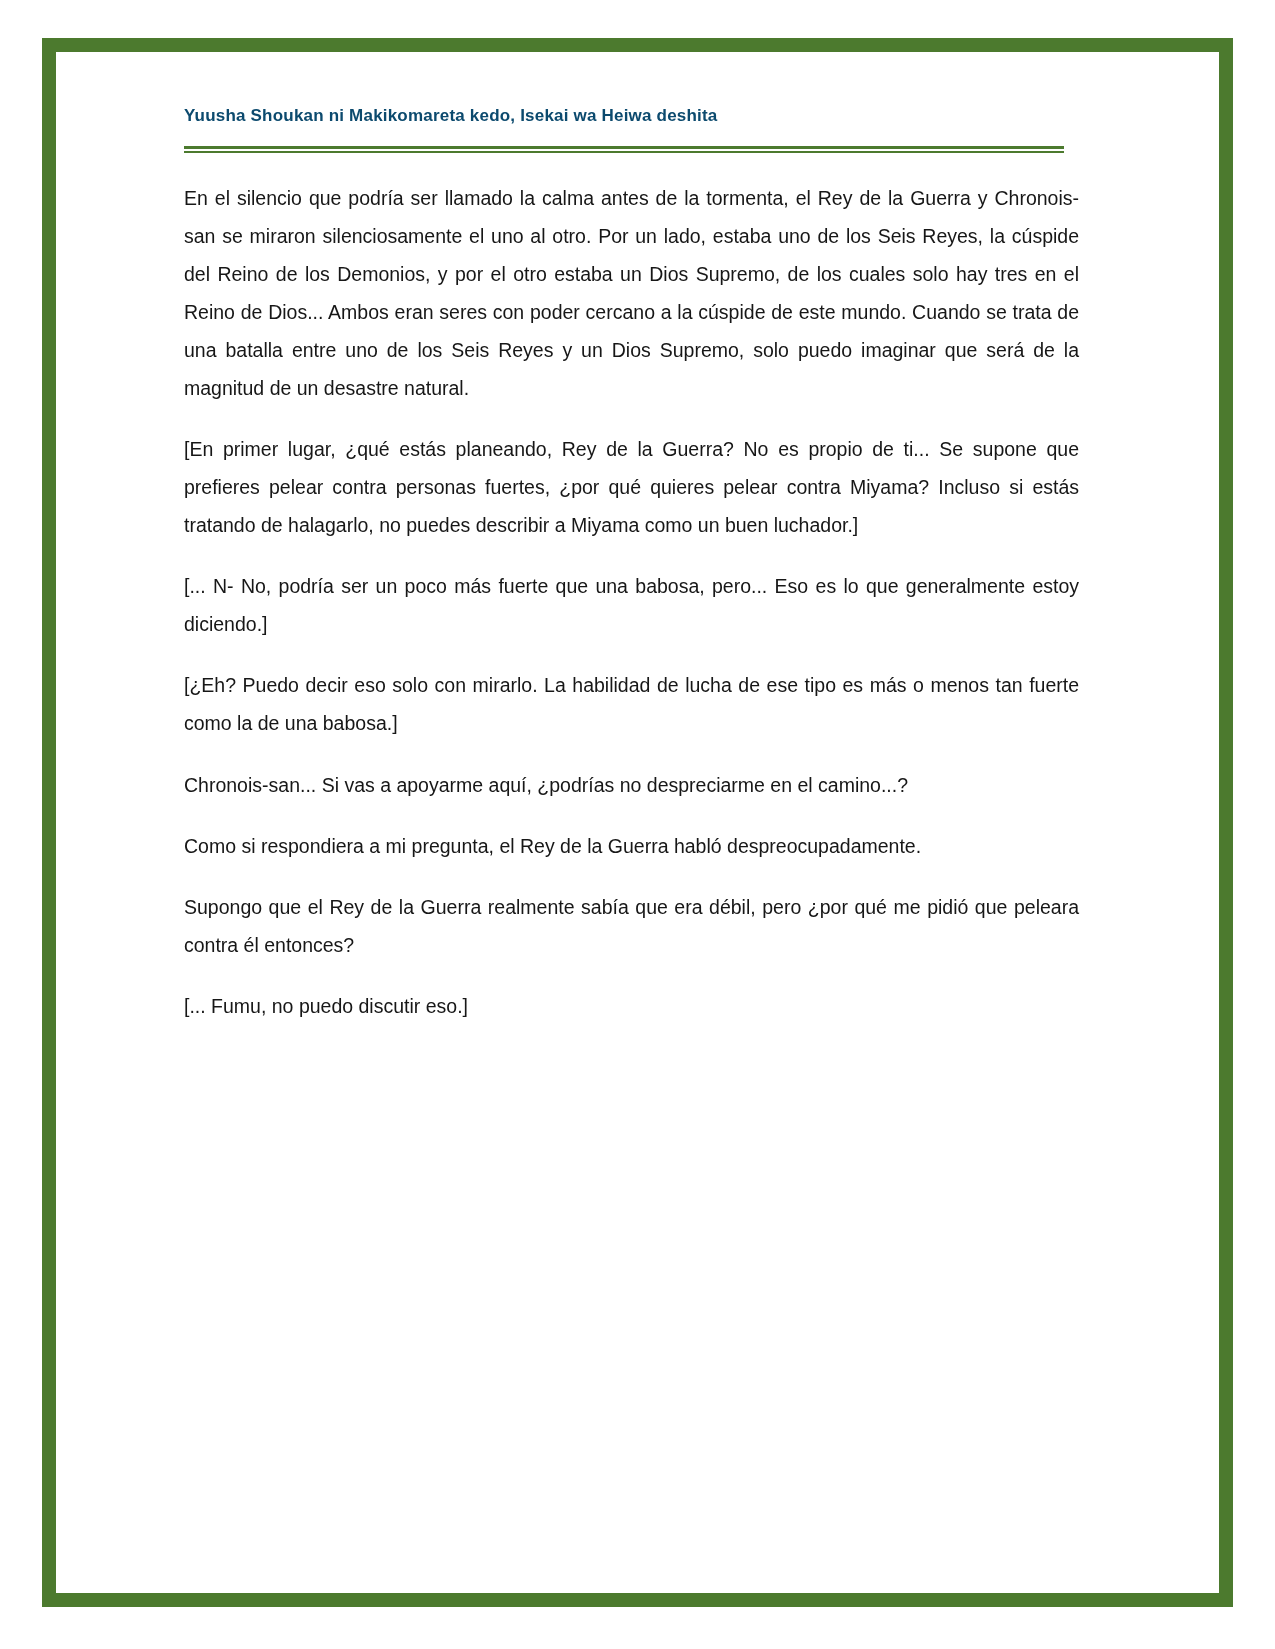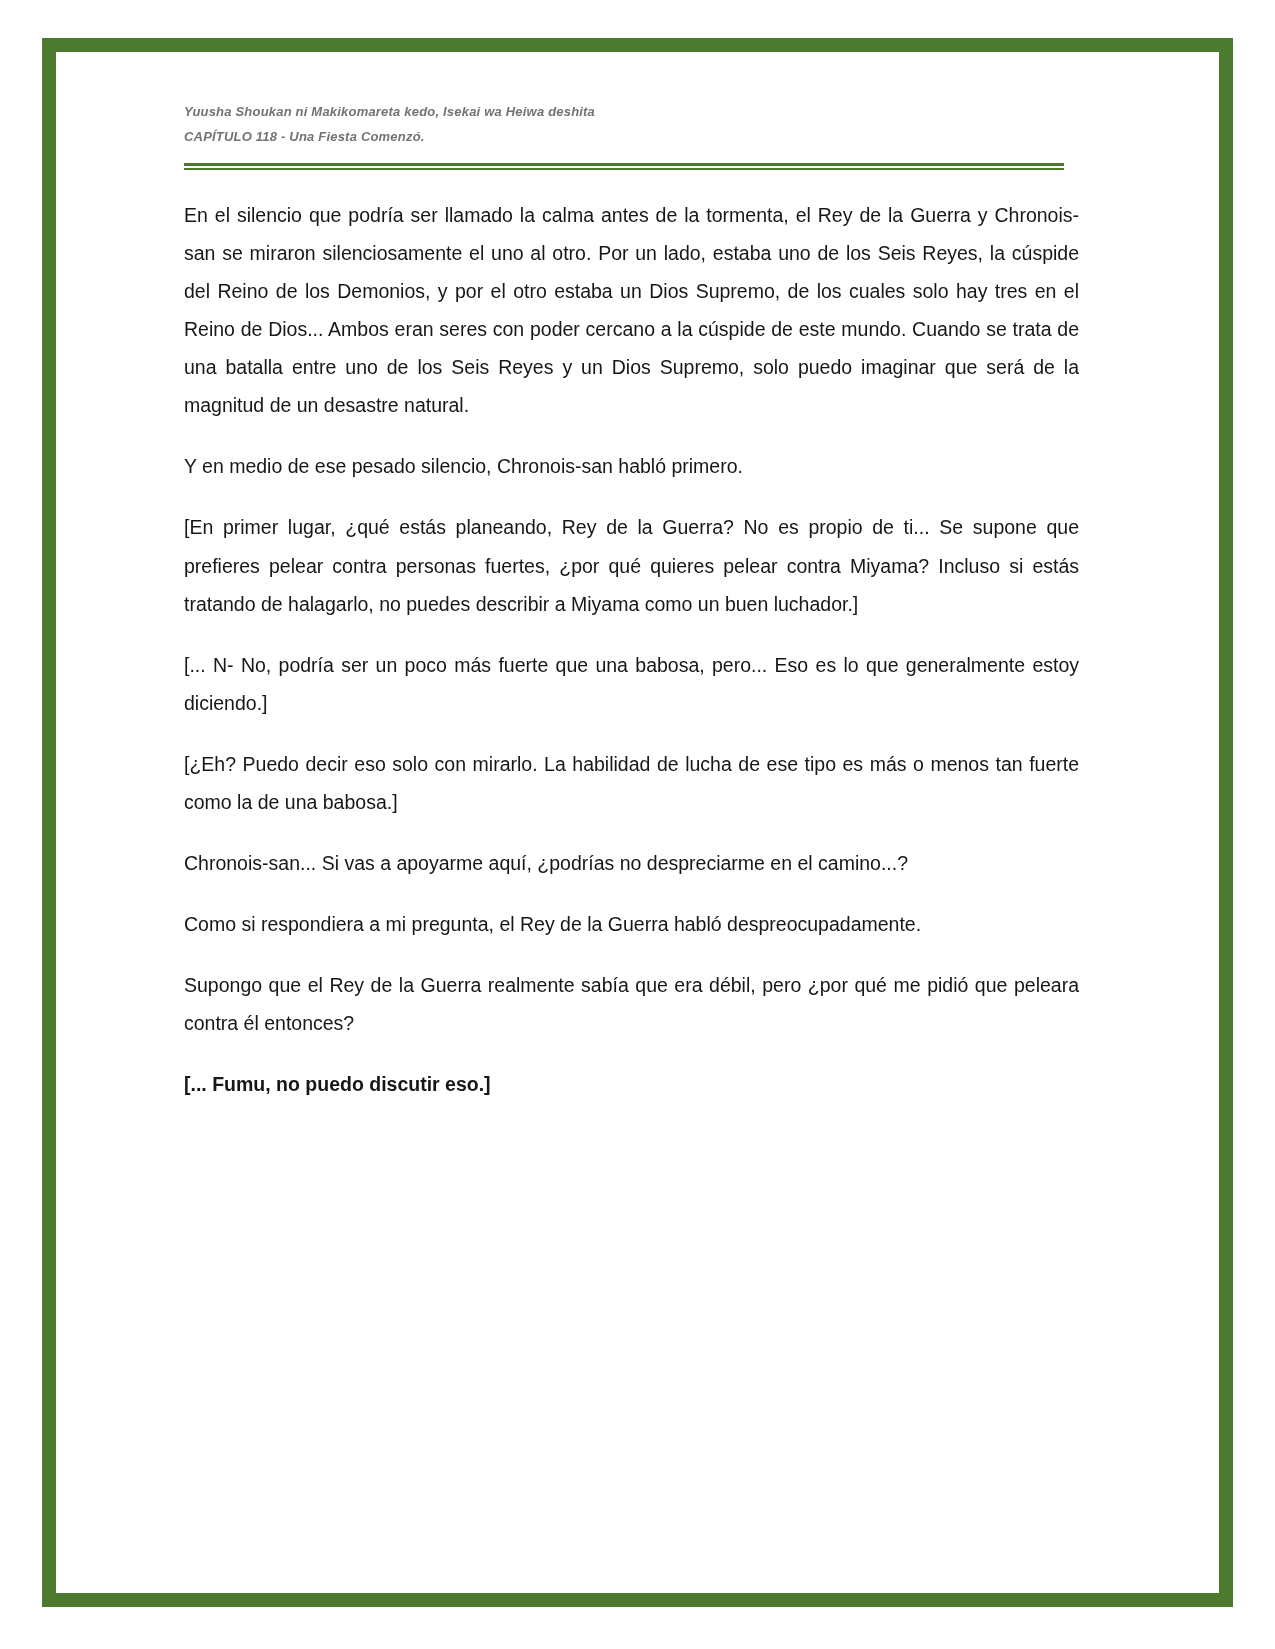--- a/index.html
+++ b/index.html
@@ -26,25 +26,24 @@
     border: 14px solid #4c7a2e;
     background: #ffffff;
     padding: 48px 68px 0 88px;
   }
   .doc-header {
     margin: 0 0 0 40px;
     padding: 0 0 10px 0;
   }
   .doc-title,
   .doc-chapter {
-    font-style: italic;
     font-weight: bold;
-    font-size: 13px;
+    font-size: 17px;
     letter-spacing: 0.2px;
-    color: #737373;
+    color: #0c4a6e;
     line-height: 1.9;
     white-space: nowrap;
   }
   .header-rule-wrap {
     margin: 4px 0 0 40px;
     width: 880px;
   }
   .header-rule-thick {
     height: 3px;
     background: #4c7a2e;
@@ -64,43 +63,40 @@
   .body-text p {
     margin: 0 0 23px 0;
     font-size: 19.5px;
     line-height: 1.95;
     color: #171717;
     text-align: justify;
     text-justify: inter-word;
   }
   .body-text p:last-child {
     margin-bottom: 0;
-    font-weight: bold;
   }
 </style>
 </head>
 <body>
 
 <div class="page-frame">
   <div class="page-border">
 
     <div class="doc-header">
       <div class="doc-title">Yuusha Shoukan ni Makikomareta kedo, Isekai wa Heiwa deshita</div>
-      <div class="doc-chapter">CAPÍTULO 118 - Una Fiesta Comenzó.</div>
     </div>
 
     <div class="header-rule-wrap">
       <div class="header-rule-thick"></div>
       <div class="header-rule-gap"></div>
       <div class="header-rule-thin"></div>
     </div>
 
     <div class="body-text">
       <p>En el silencio que podría ser llamado la calma antes de la tormenta, el Rey de la Guerra y Chronois-san se miraron silenciosamente el uno al otro. Por un lado, estaba uno de los Seis Reyes, la cúspide del Reino de los Demonios, y por el otro estaba un Dios Supremo, de los cuales solo hay tres en el Reino de Dios... Ambos eran seres con poder cercano a la cúspide de este mundo. Cuando se trata de una batalla entre uno de los Seis Reyes y un Dios Supremo, solo puedo imaginar que será de la magnitud de un desastre natural.</p>
-      <p>Y en medio de ese pesado silencio, Chronois-san habló primero.</p>
       <p>[En primer lugar, ¿qué estás planeando, Rey de la Guerra? No es propio de ti... Se supone que prefieres pelear contra personas fuertes, ¿por qué quieres pelear contra Miyama? Incluso si estás tratando de halagarlo, no puedes describir a Miyama como un buen luchador.]</p>
       <p>[... N- No, podría ser un poco más fuerte que una babosa, pero... Eso es lo que generalmente estoy diciendo.]</p>
       <p>[¿Eh? Puedo decir eso solo con mirarlo. La habilidad de lucha de ese tipo es más o menos tan fuerte como la de una babosa.]</p>
       <p>Chronois-san... Si vas a apoyarme aquí, ¿podrías no despreciarme en el camino...?</p>
       <p>Como si respondiera a mi pregunta, el Rey de la Guerra habló despreocupadamente.</p>
       <p>Supongo que el Rey de la Guerra realmente sabía que era débil, pero ¿por qué me pidió que peleara contra él entonces?</p>
       <p>[... Fumu, no puedo discutir eso.]</p>
     </div>
 
   </div>

